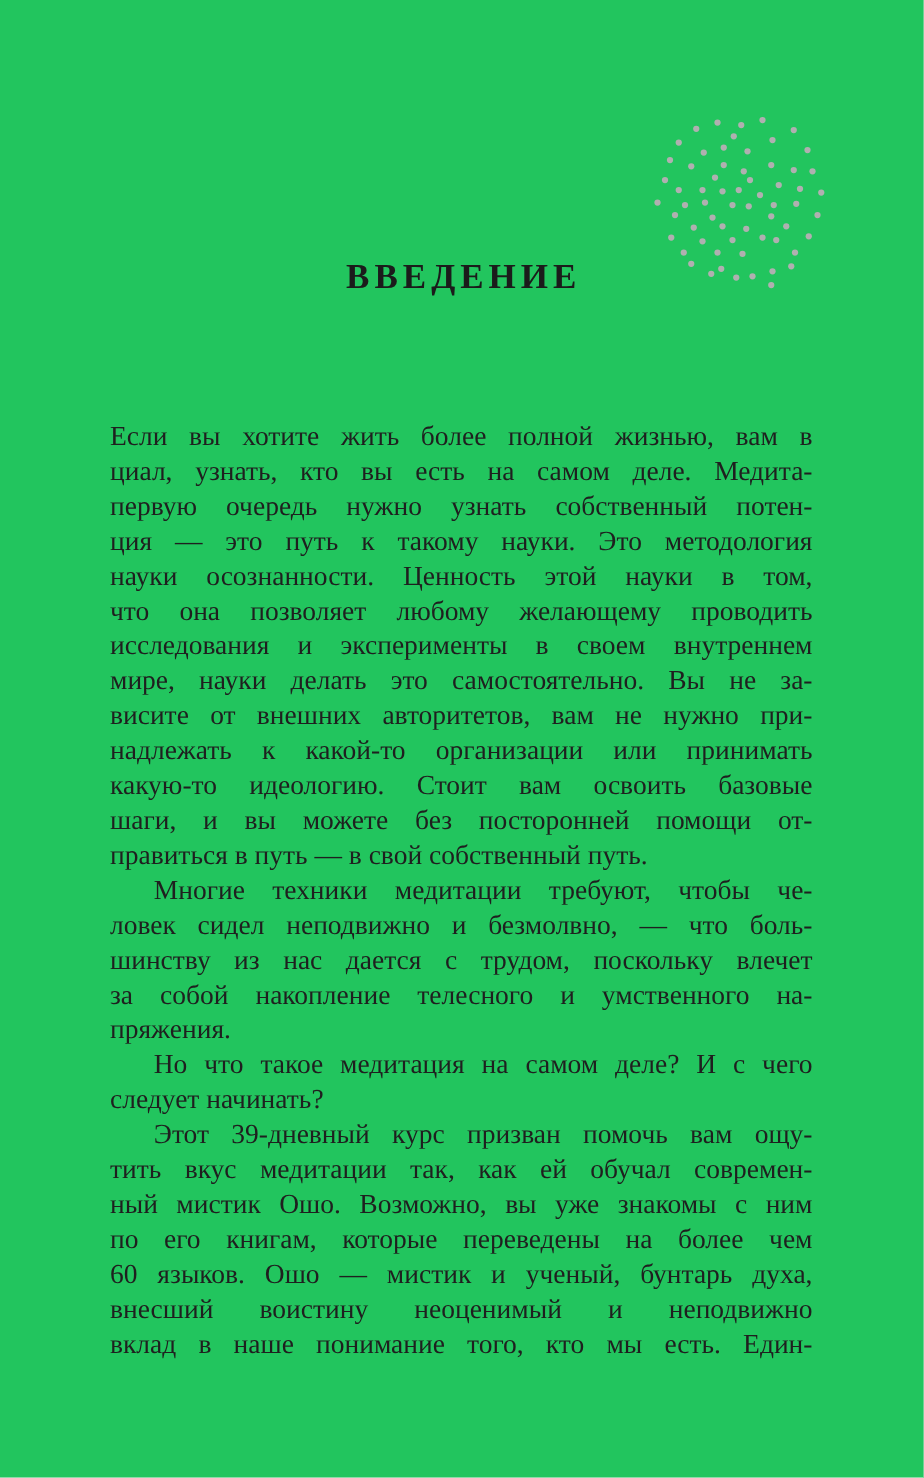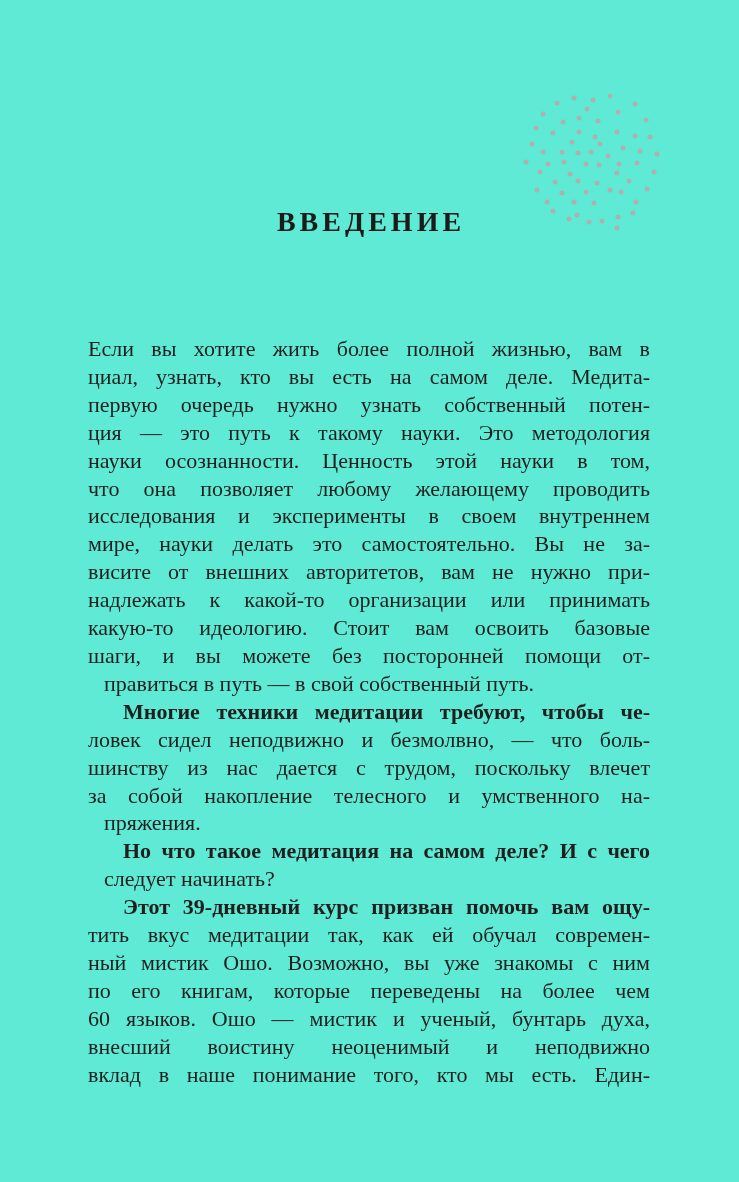--- a/index.html
+++ b/index.html
@@ -1,21 +1,21 @@
 <!DOCTYPE html>
 <html><head>
 <meta charset="utf-8">
 <style>
   html, body { margin: 0; padding: 0; background: #e8e8e8; }
   .page {
     position: relative;
     width: 739px;
     height: 1182px;
     margin: 0 auto;
-    background: #5eead4;
+    background: #22c55e;
     font-family: "Liberation Serif", serif;
     overflow: hidden;
   }
   .ornament {
     position: absolute;
     left: 523px;
     top: 83px;
   }
   .chapter-title {
     position: absolute;
@@ -39,22 +39,22 @@
     width: 562px;
     font-size: 22px;
     line-height: 27.9px;
     color: #1f1f1f;
   }
   .paragraph { margin: 0; padding: 0; }
   .line {
     text-align: justify;
     text-align-last: justify;
   }
-  .line.last-line { text-align-last: left; margin-left: 16px; }
-  .line.first-indent { text-indent: 35px; font-weight: bold; }
+  .line.last-line { text-align-last: left; }
+  .line.first-indent { text-indent: 35px; }
 </style>
 </head>
 <body>
 
 <div class="page">
   <svg id="ornament" class="ornament" width="140" height="152">
       <circle cx="51" cy="15" r="2.5" fill="#b0b0b0"></circle>
       <circle cx="70" cy="17" r="2.5" fill="#b0b0b0"></circle>
       <circle cx="87" cy="13" r="2.5" fill="#b0b0b0"></circle>
       <circle cx="112" cy="21" r="2.5" fill="#b0b0b0"></circle>

